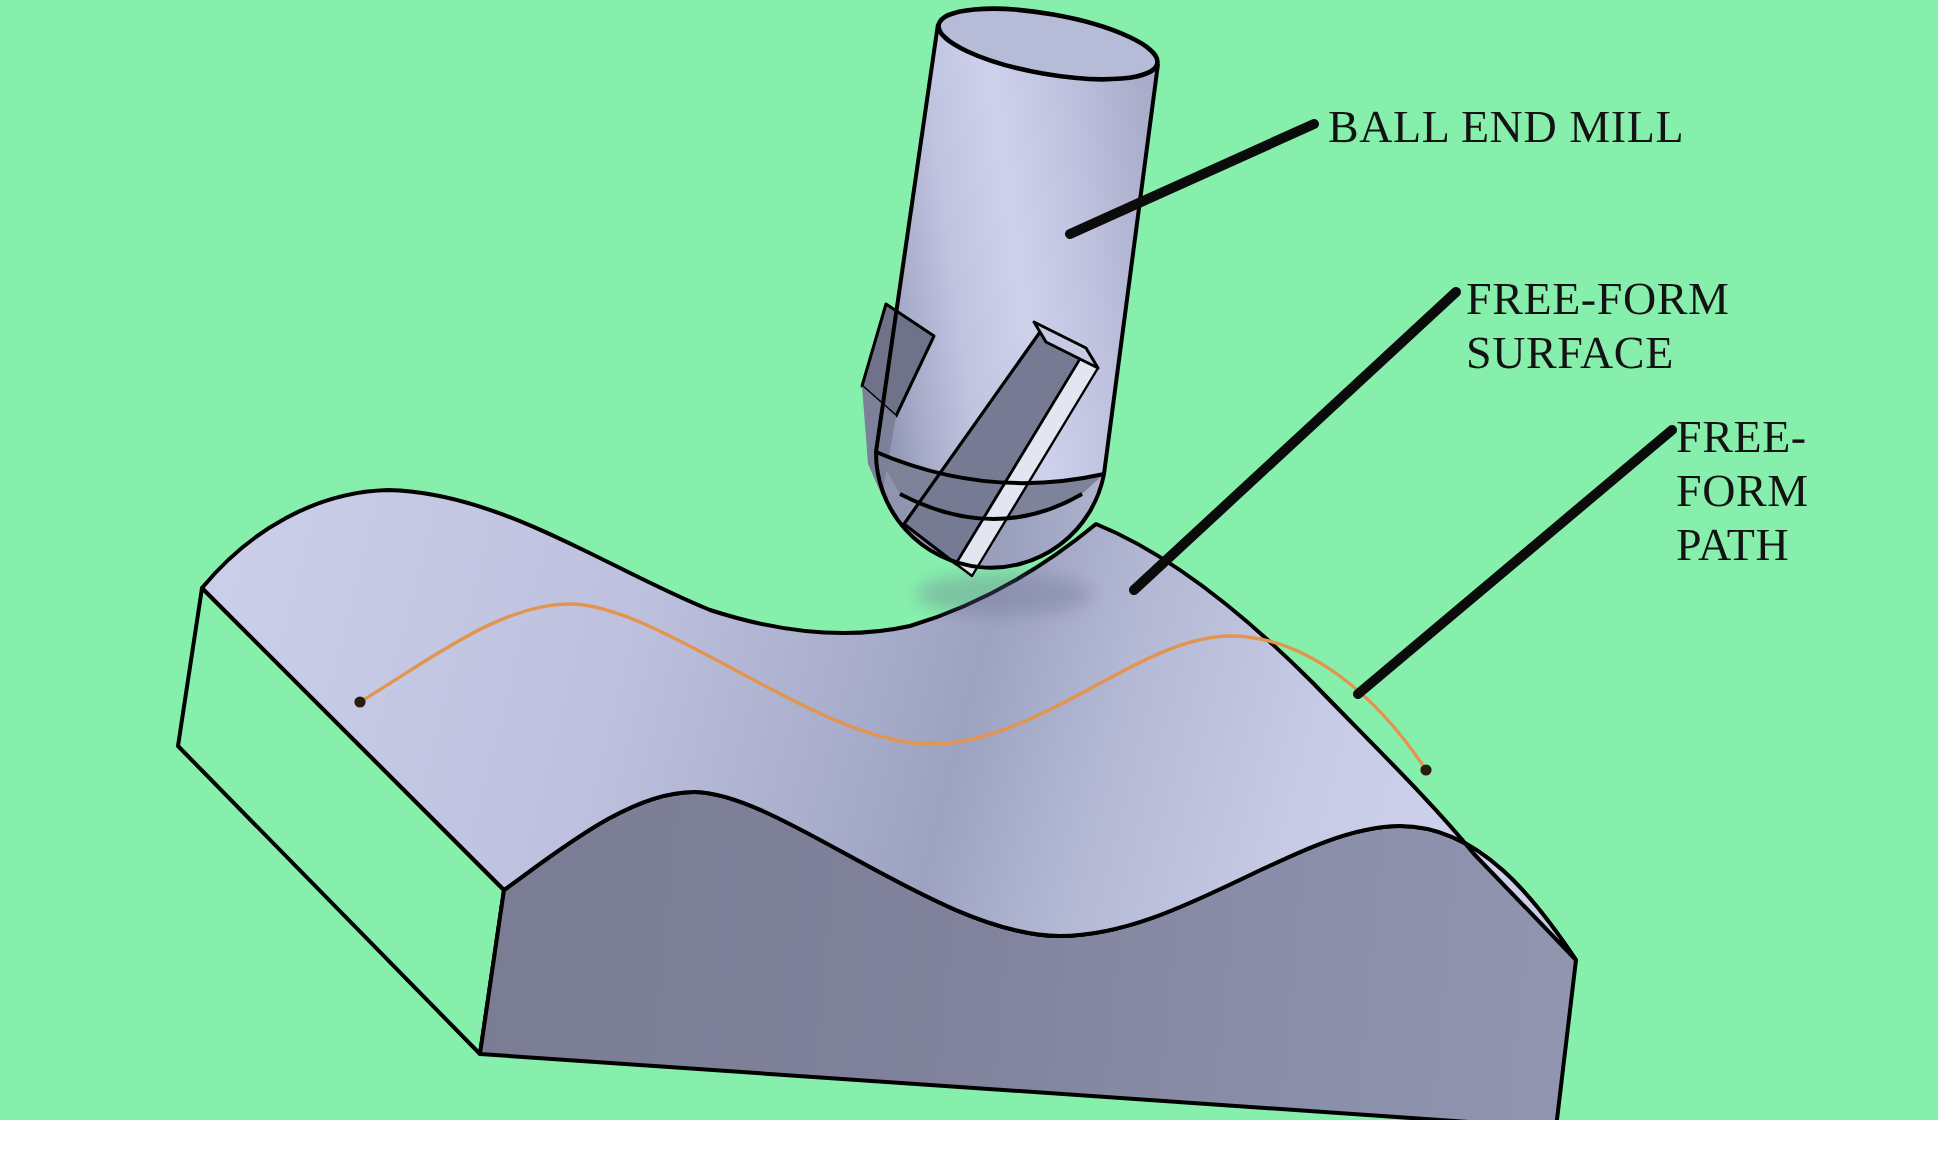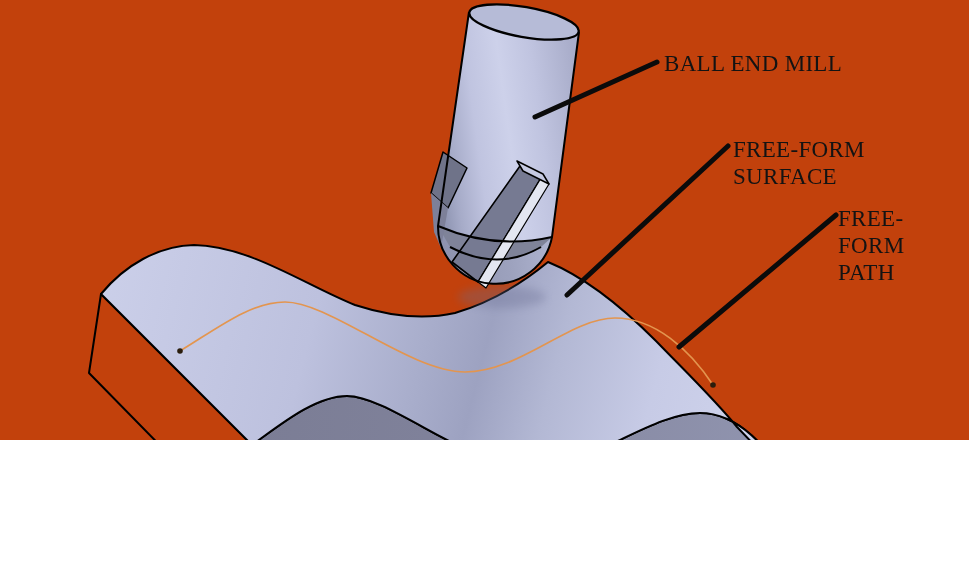--- a/index.html
+++ b/index.html
@@ -1,20 +1,20 @@
 <!DOCTYPE html>
 <html><head>
 <meta charset="utf-8">
 <style>
   html, body { margin: 0; padding: 0; background: #ffffff; }
   .canvas {
     position: relative;
     width: 969px;
-    height: 440px;
-    background: #c2410c;
+    height: 560px;
+    background: #86efac;
     font-family: "Liberation Serif", "DejaVu Serif", serif;
     text-decoration: underline;
   }
   svg { display: block; }
   .lbl {
     font-family: "Liberation Serif", "DejaVu Serif", serif;
     font-size: 23px;
     letter-spacing: 0.3px;
   }
   .edge { fill: none; stroke: #000000; stroke-width: 2; }

